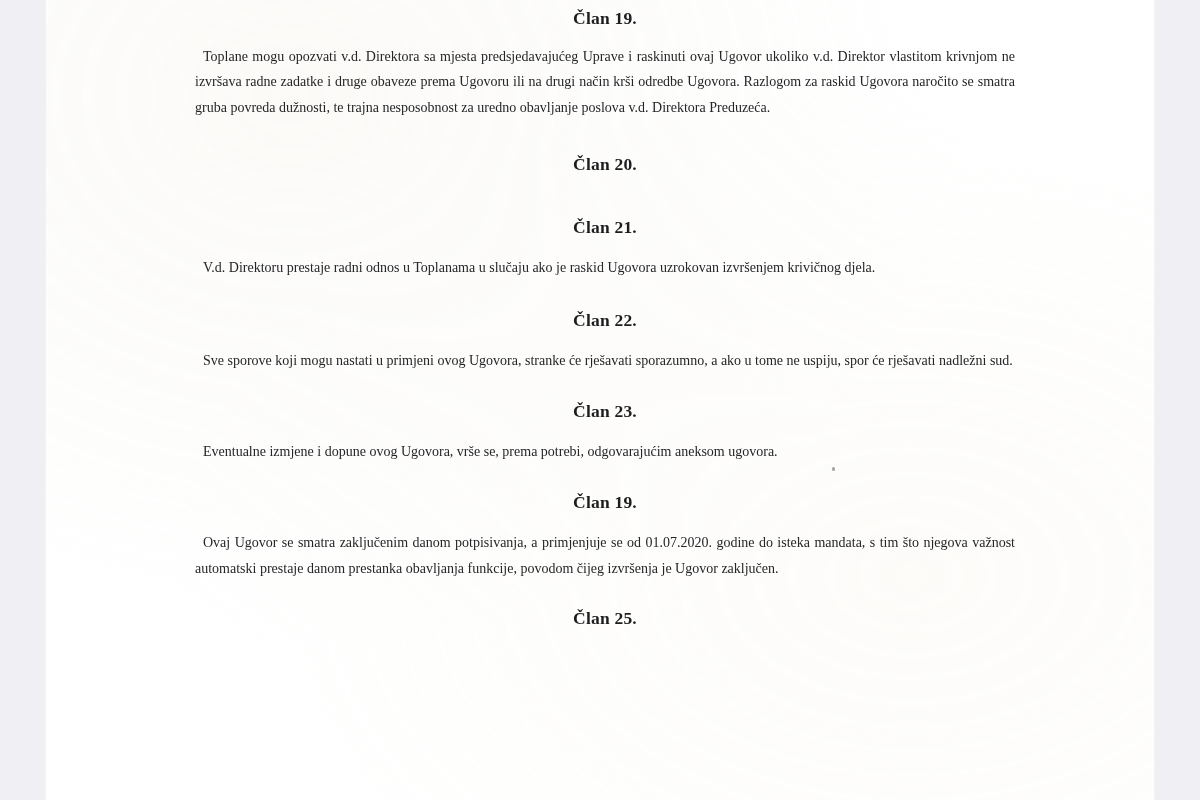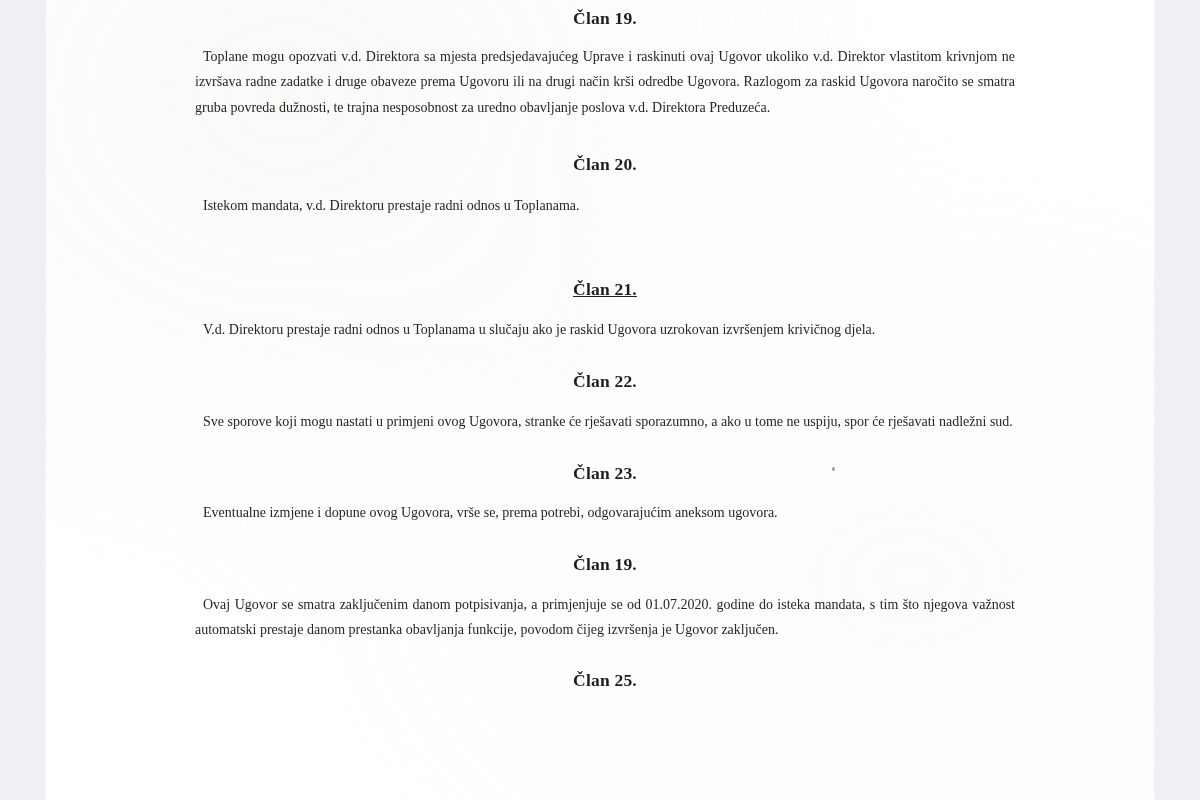--- a/index.html
+++ b/index.html
@@ -83,21 +83,21 @@
     text-indent: 8px;
   }
 
   
   #article-19 .article-heading { margin-top: 8px; }
   #article-19 .article-body    { margin-top: 14px; }
 
   #article-20 .article-heading { margin-top: 34px; text-align: center; }
   #article-20 .article-body    { margin-top: 17px; }
 
-  #article-21 .article-heading { margin-top: 60px; text-decoration: underline; }
+  #article-21 .article-heading { margin-top: 41px; }
   #article-21 .article-body    { margin-top: 16px; }
 
   #article-22 .article-heading { margin-top: 29px; }
   #article-22 .article-body    { margin-top: 16px; }
 
   #article-23 .article-heading { margin-top: 28px; }
   #article-23 .article-body    { margin-top: 16px; }
 
   #article-24 .article-heading { margin-top: 28px; }
   #article-24 .article-body    { margin-top: 16px; }
@@ -149,21 +149,20 @@
 
     <div id="text-column">
 
       <section class="article" id="article-19">
         <h2 class="article-heading">Član 19.</h2>
         <p class="article-body indented">Toplane mogu opozvati v.d. Direktora sa mjesta predsjedavajućeg Uprave i raskinuti ovaj Ugovor ukoliko v.d. Direktor vlastitom krivnjom ne izvršava radne zadatke i druge obaveze prema Ugovoru ili na drugi način krši odredbe Ugovora. Razlogom za raskid Ugovora naročito se smatra gruba povreda dužnosti, te trajna nesposobnost za uredno obavljanje poslova v.d. Direktora Preduzeća.</p>
       </section>
 
       <section class="article" id="article-20">
         <h2 class="article-heading">Član 20.</h2>
-        <p class="article-body indented">Istekom mandata, v.d. Direktoru prestaje radni odnos u Toplanama.</p>
       </section>
 
       <section class="article" id="article-21">
         <h2 class="article-heading">Član 21.</h2>
         <p class="article-body indented">V.d. Direktoru prestaje radni odnos u Toplanama u slučaju ako je raskid Ugovora uzrokovan izvršenjem krivičnog djela.</p>
       </section>
 
       <section class="article" id="article-22">
         <h2 class="article-heading">Član 22.</h2>
         <p class="article-body indented">Sve sporove koji mogu nastati u primjeni ovog Ugovora, stranke će rješavati sporazumno, a ako u tome ne uspiju, spor će rješavati nadležni sud.</p>

